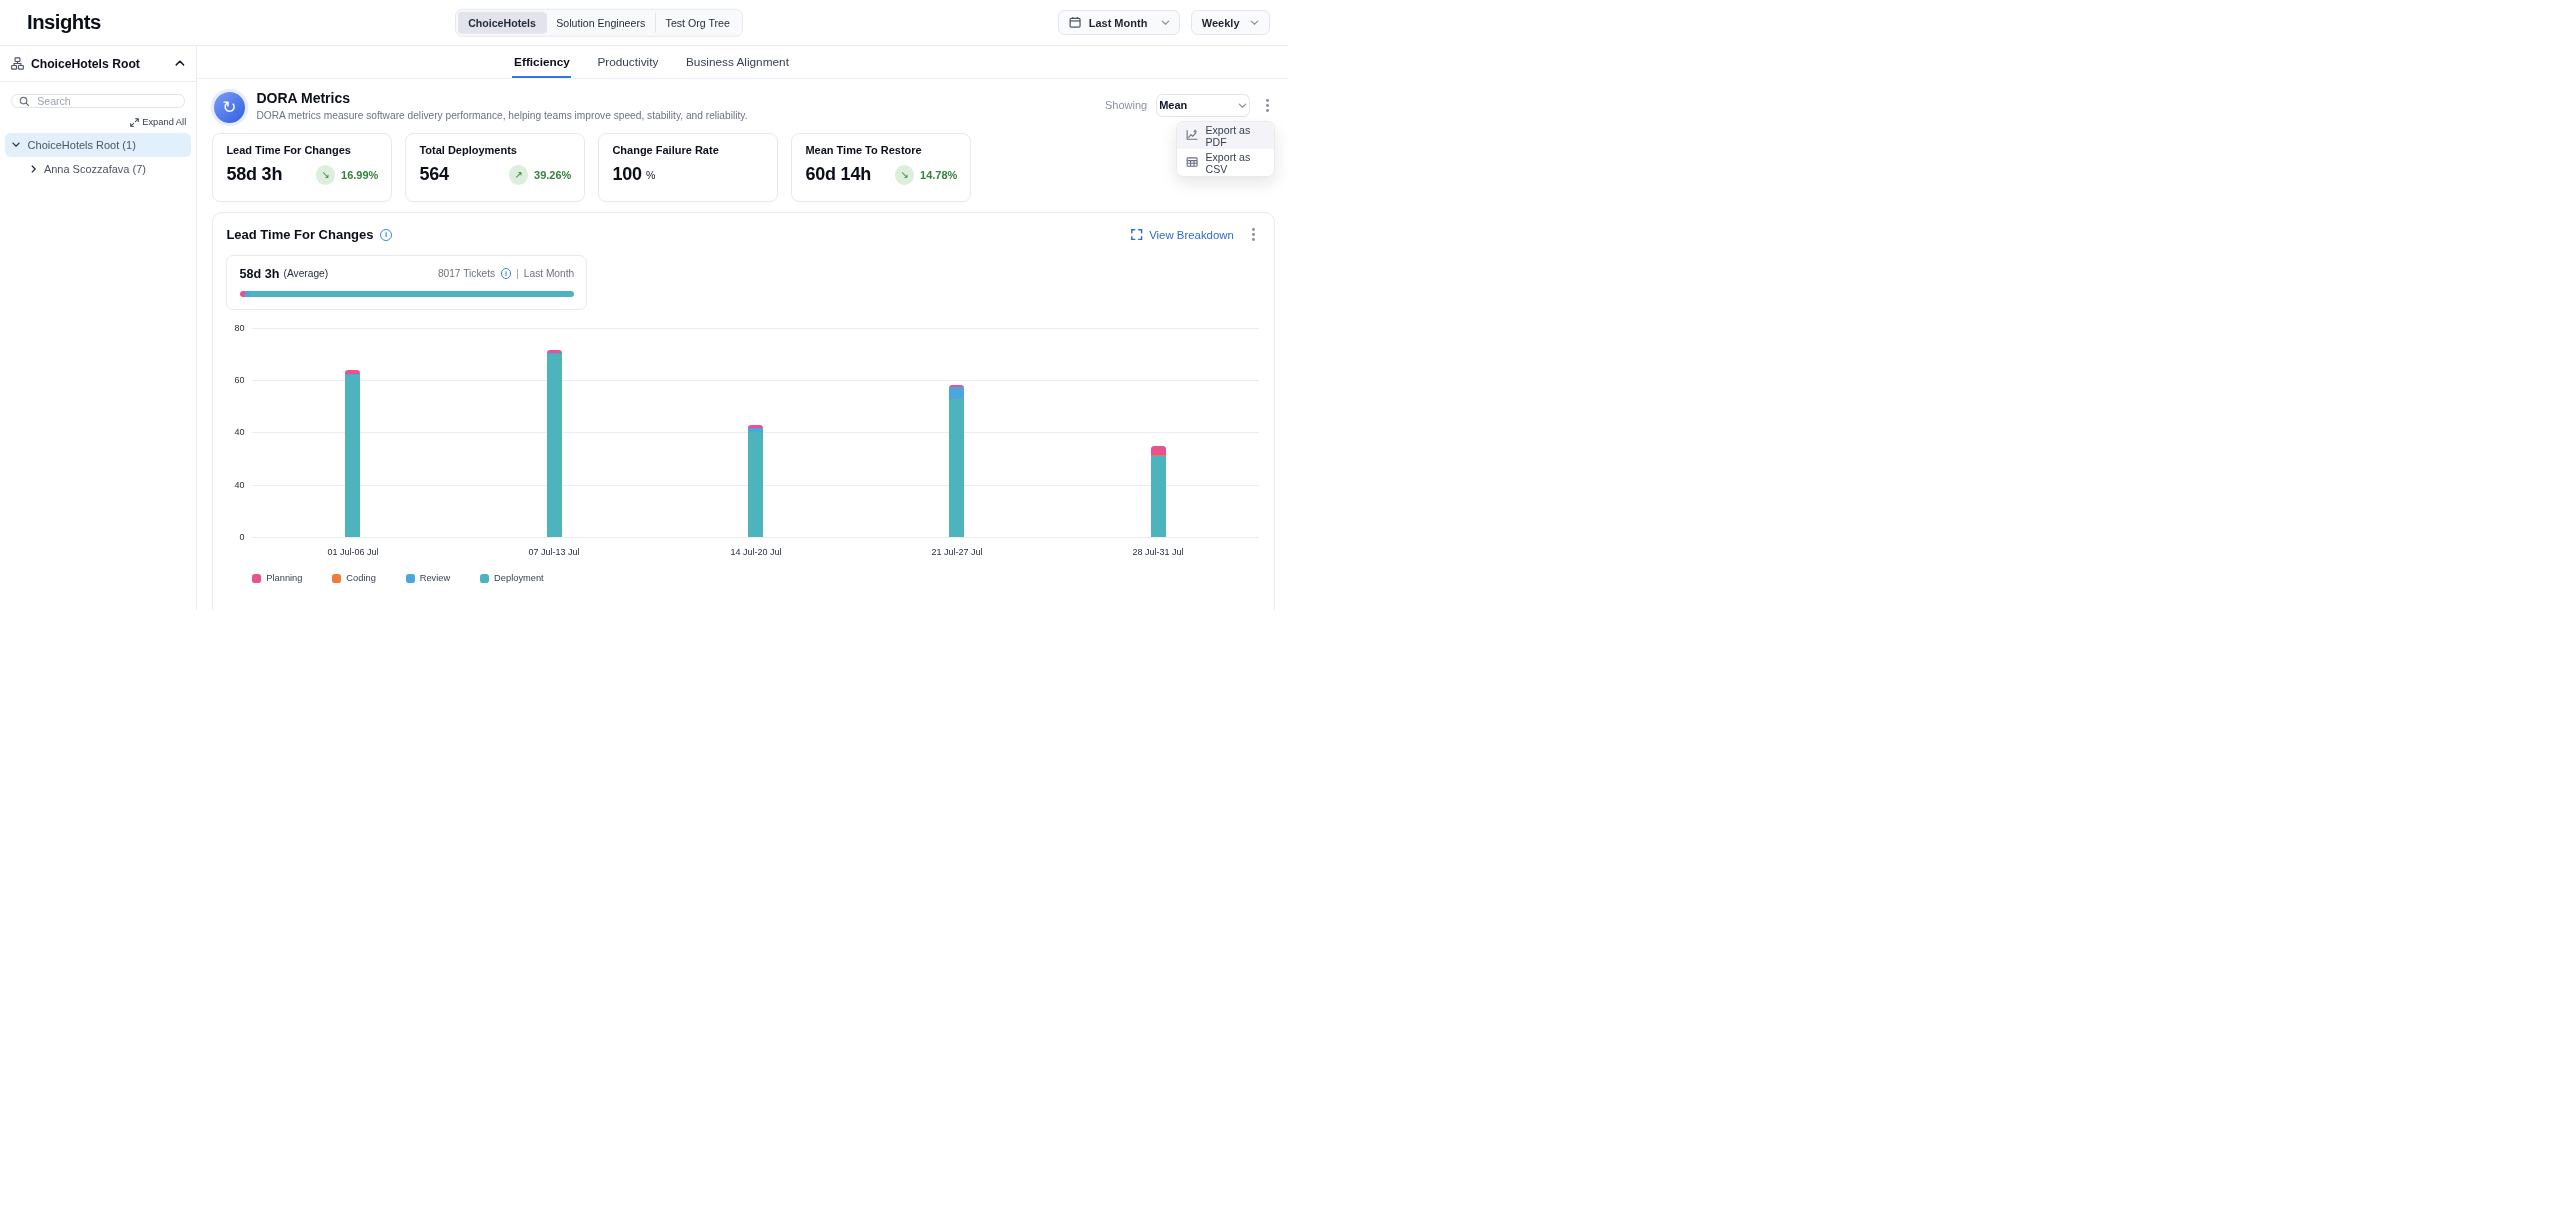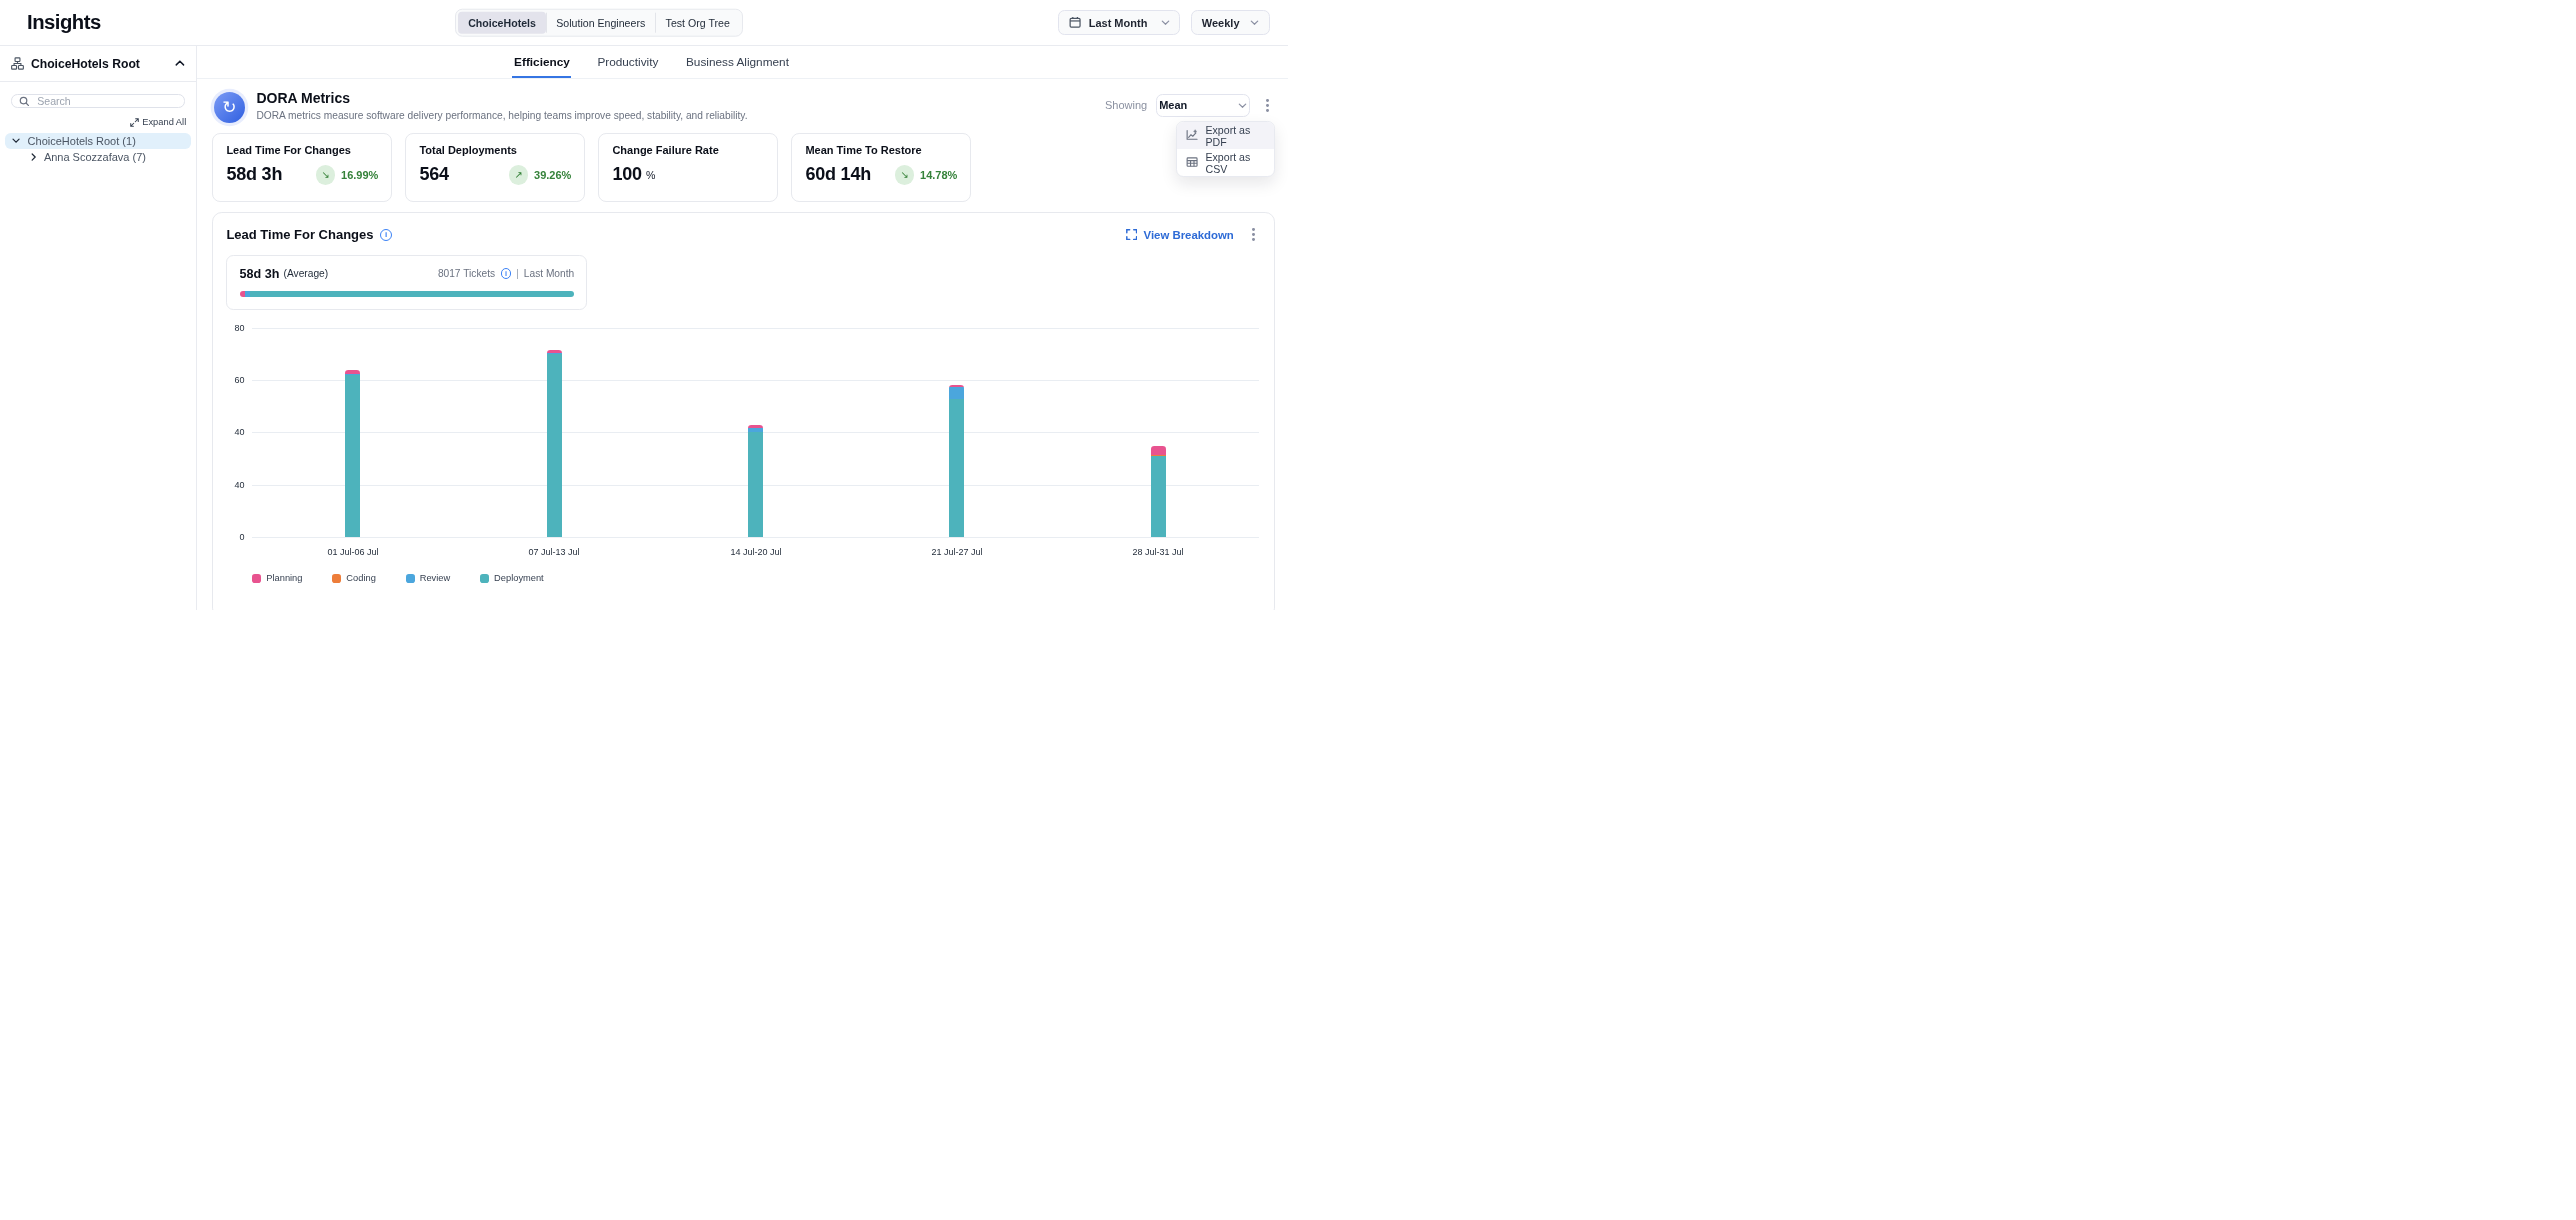--- a/index.html
+++ b/index.html
@@ -34,21 +34,21 @@
   .sidebar-header { height:36px; display:flex; align-items:center; gap:6.5px; padding:0 11.4px; border-bottom:0.8px solid #e9ebf0; }
   .sidebar-title { font-size:12.2px; font-weight:bold; color:#0b0f19; }
   .sidebar-header .collapse { margin-left:auto; cursor:pointer; }
   .search-box { margin:12.2px 10.6px 0 10.6px; border:0.8px solid #dfe2ea; border-radius:6.5px; height:14px;
     display:flex; align-items:center; gap:5.7px; padding:0 7.3px; background:#fff; }
   .search-box input { border:none; outline:none; font-size:10.6px; width:100%; font-family:"Liberation Sans",sans-serif; color:#374151; background:transparent; }
   .search-box input::placeholder { color:#9ca3af; }
   .expand-all { display:flex; justify-content:flex-end; align-items:center; gap:3.3px; padding:9px 9.8px 5.7px 0;
     font-size:9.3px; color:#374151; cursor:pointer; }
   .tree { padding:0 4.9px; }
-  .tree-row { display:flex; align-items:center; gap:7.3px; font-size:11px; color:#4b5563; height:16px;
+  .tree-row { display:flex; align-items:center; gap:7.3px; font-size:11px; color:#4b5563; height:24px;
     padding:0 7.3px; border-radius:5.7px; cursor:pointer; }
   .tree-row.selected { background:#e1f0fb; }
   .tree-row.child { padding-left:26px; margin-top:0; }
 
   
   .main { flex:1; position:relative; background:#fff; }
   .tabbar { height:33px; border-bottom:0.8px solid #eef1f5; display:flex; justify-content:center; }
   .tabbar-inner { display:flex; gap:24.4px; transform:translateX(-91px); }
   .tab { font-size:11.8px; color:#374151; padding:9px 1.6px 0 1.6px; cursor:pointer; border-bottom:2.4px solid transparent; }
   .tab.active { font-weight:bold; color:#0b0f19; border-bottom-color:#3575e3; }
@@ -85,21 +85,21 @@
   .trend-circle { width:19.5px; height:19.5px; border-radius:50%; background:#dcefdd; color:#2f7d32;
     display:flex; align-items:center; justify-content:center; font-size:9.8px; }
   .trend-value { color:#35823a; font-weight:bold; font-size:11px; }
 
   
   .section { margin:9.8px 13px 0 15.4px; border:0.8px solid #e7e9ee; border-radius:9.8px; height:406px; padding:11.4px 13px; background:#fff; }
   .section-header { display:flex; align-items:center; }
   .section-title { font-size:13px; font-weight:bold; color:#0b0f19; }
   .info-icon { width:12.2px; height:12.2px; border:1.2px solid #3b82f6; border-radius:50%; color:#3b82f6;
     font-size:8.1px; font-weight:bold; display:inline-flex; align-items:center; justify-content:center; margin-left:6.5px; }
-  .view-breakdown { margin-left:auto; display:flex; align-items:center; gap:6.5px; color:#2e6bd6; font-weight:bold; font-size:11.4px; cursor:pointer; }
+  .view-breakdown { margin-left:auto; display:flex; align-items:center; gap:6.5px; color:#2e6bd6; font-weight:normal; font-size:11.4px; cursor:pointer; }
   .section-header .kebab { margin-left:11.4px; }
 
   .avg-card { margin-top:9.8px; width:361px; border:0.8px solid #e7e9ee; border-radius:7.3px; padding:10.6px 12.2px 12.2px; }
   .avg-top { display:flex; align-items:center; }
   .avg-value { font-size:12.6px; font-weight:bold; color:#0b0f19; }
   .avg-label { font-size:10.2px; margin-left:4.1px; color:#1f2937; }
   .avg-right { margin-left:auto; display:flex; align-items:center; gap:4.9px; color:#6b7280; font-size:10.2px; }
   .avg-right .info-icon { width:10.6px; height:10.6px; font-size:7.3px; margin-left:0.8px; }
   .avg-divider { color:#9ca3af; }
   .progress { margin-top:9.8px; height:6.5px; border-radius:3.3px; overflow:hidden; display:flex; }

